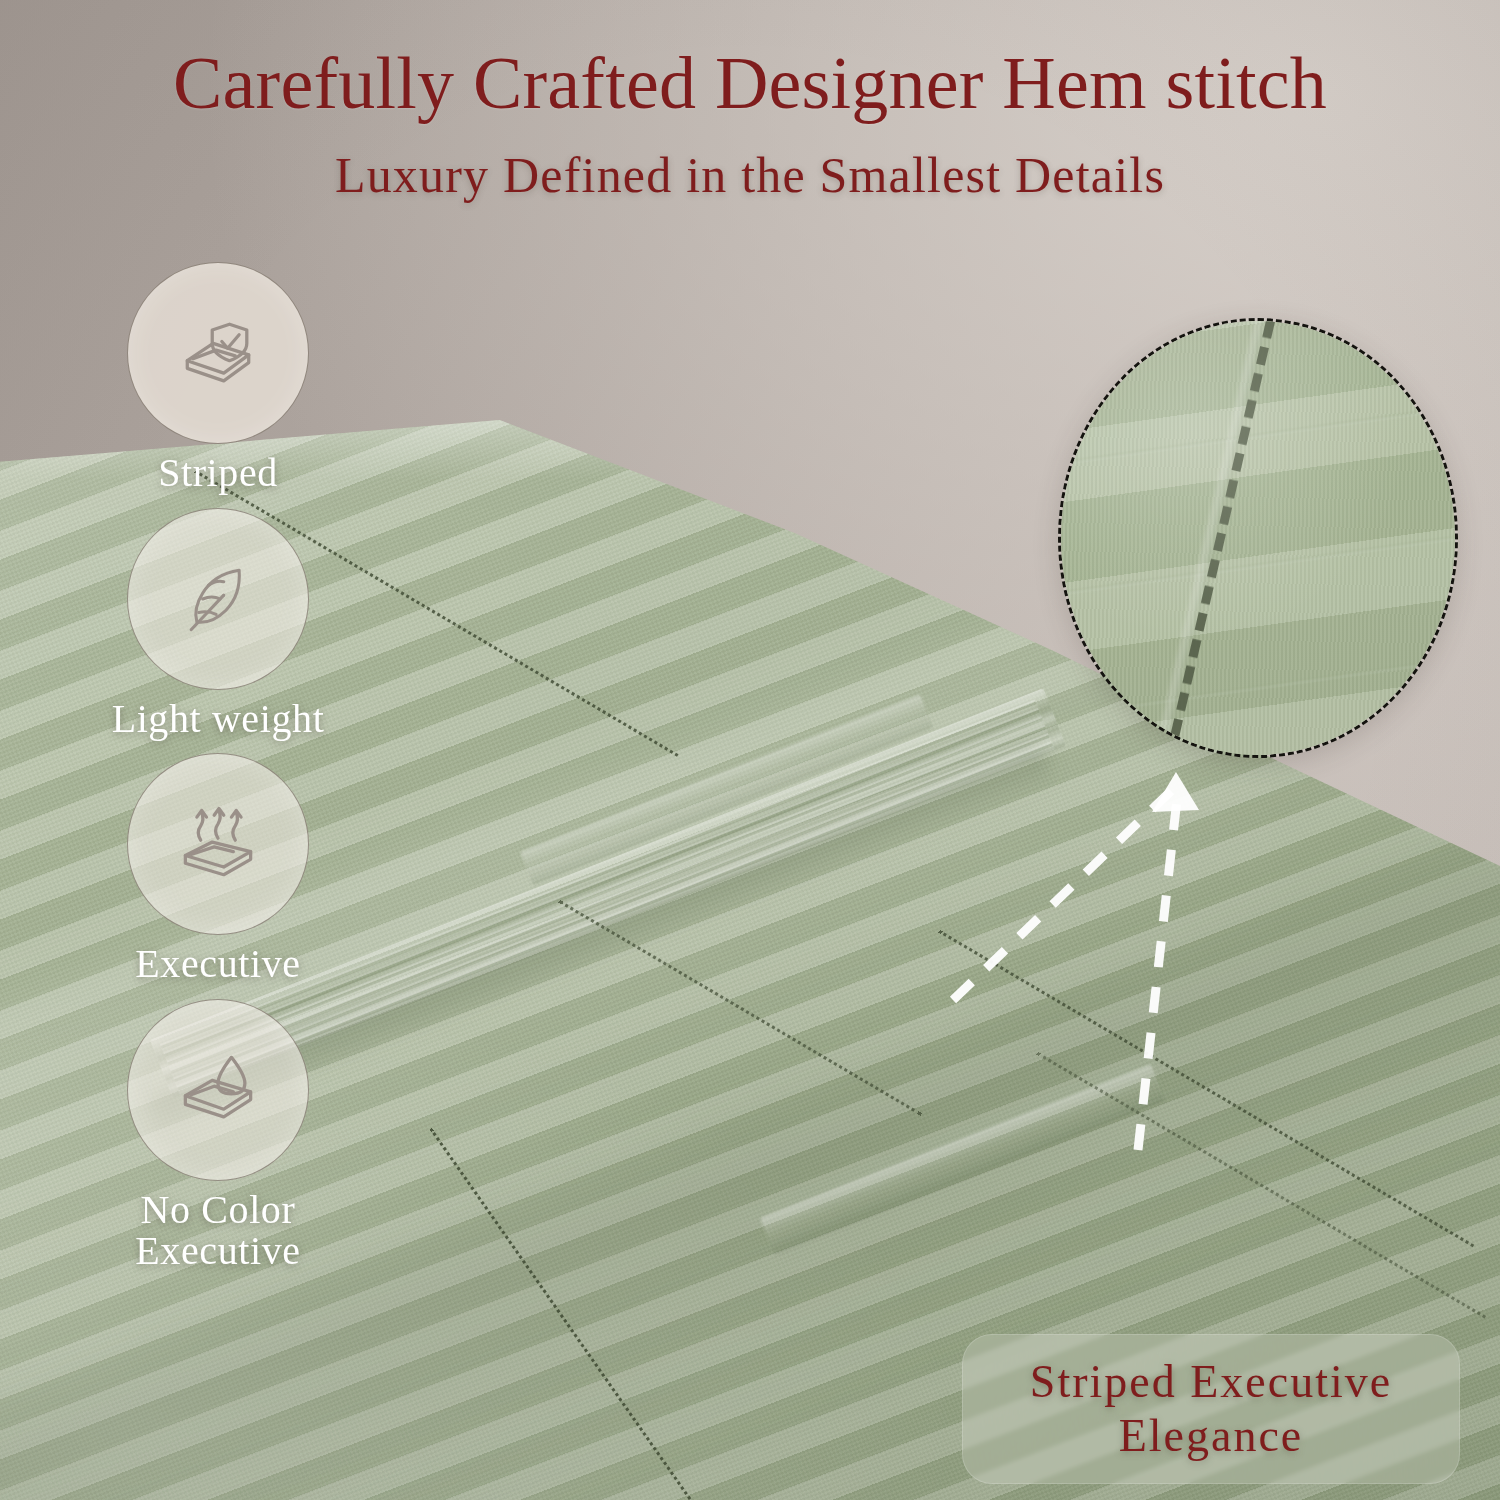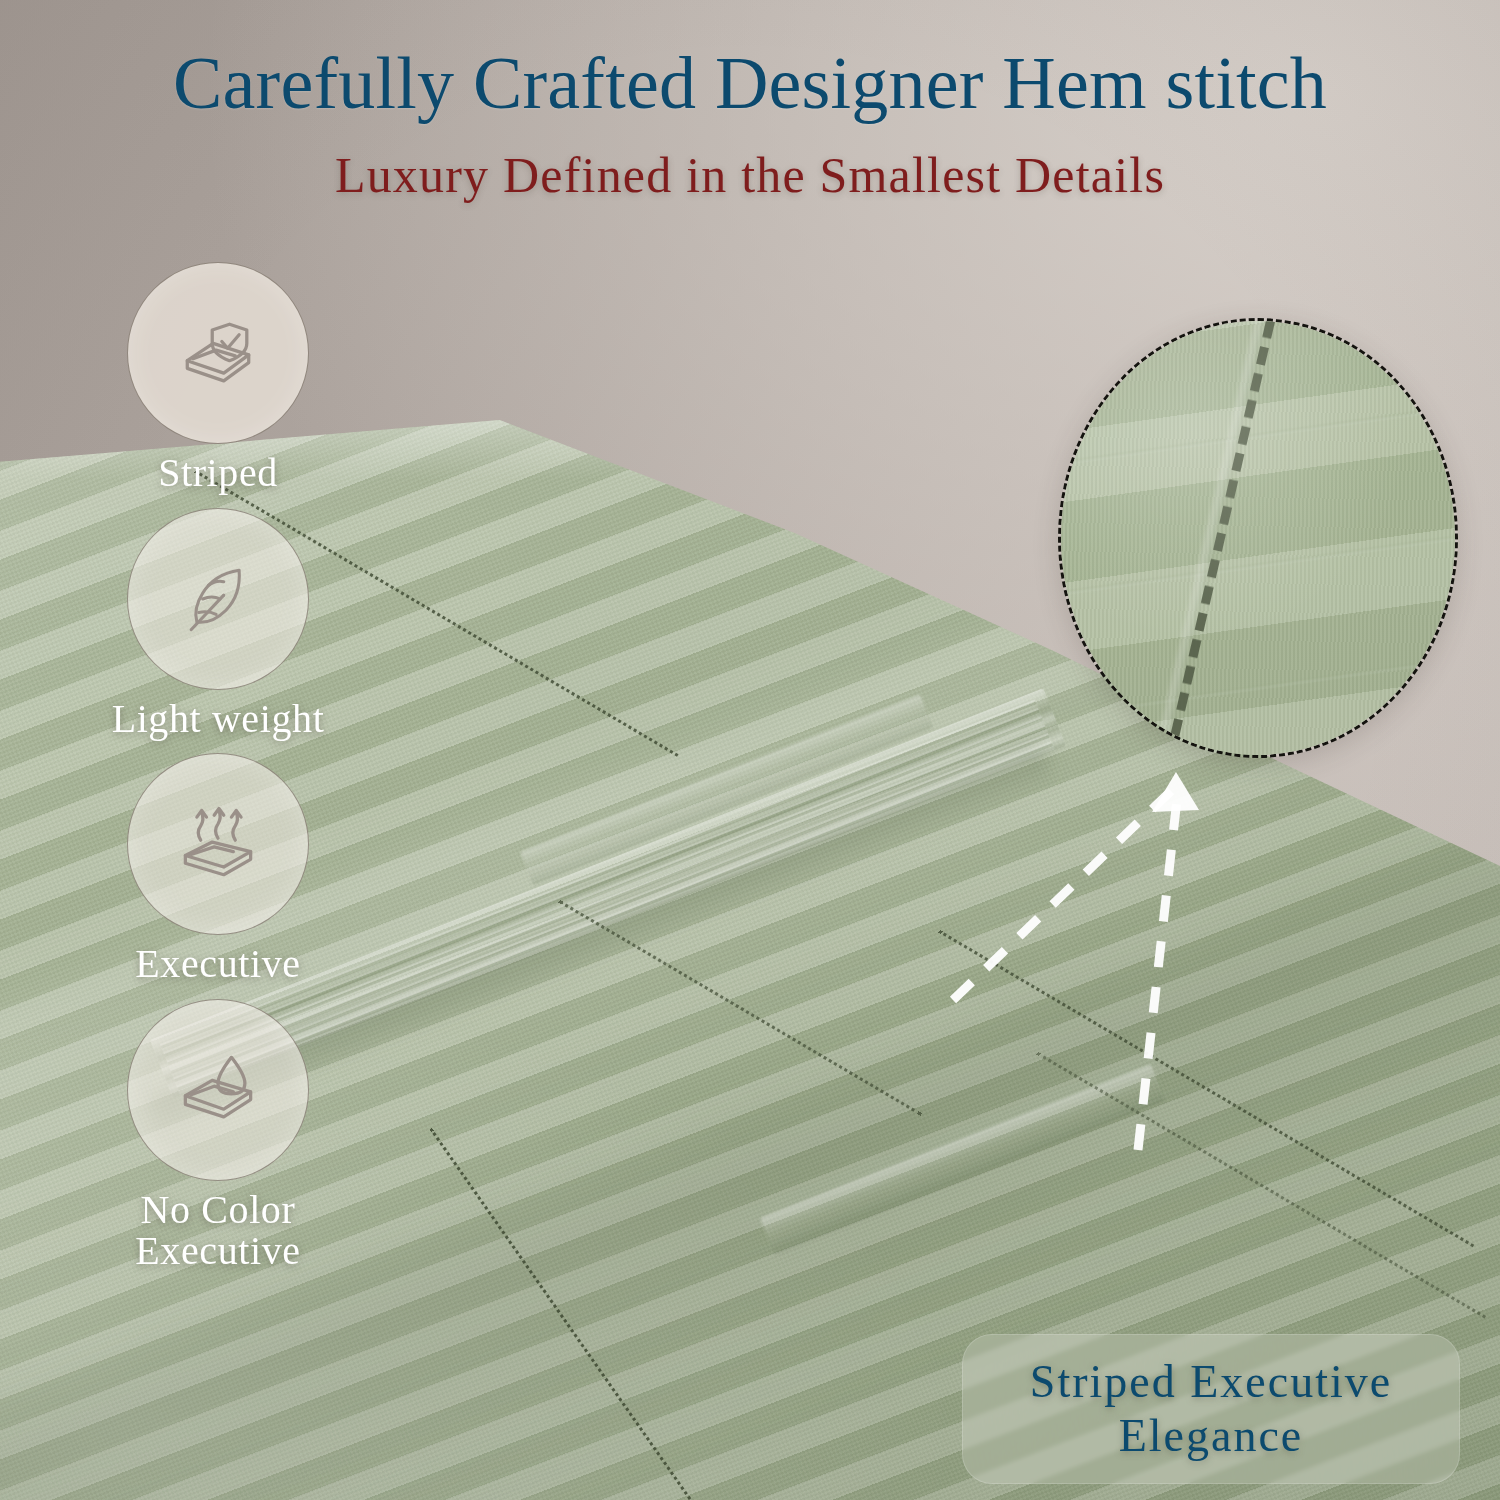--- a/index.html
+++ b/index.html
@@ -309,21 +309,21 @@
   .feature-label .ln { display: block; }
 
   
   .title {
     position: absolute;
     left: 0; top: 44px;
     width: 1500px;
     text-align: center;
     font-size: 74px;
     line-height: 1.06;
-    color: #0c4a6e;
+    color: #7f1d1d;
     font-family: "Liberation Serif", "DejaVu Serif", serif;
     letter-spacing: 0.2px;
     text-shadow: 0 1px 2px rgba(255,255,255,0.16);
   }
   .subtitle {
     position: absolute;
     left: 0; top: 148px;
     width: 1500px;
     text-align: center;
     font-size: 50px;
@@ -345,21 +345,21 @@
     background: rgba(244,245,238,0.20);
     border: 1px solid rgba(255,255,255,0.16);
     display: flex;
     flex-direction: column;
     align-items: center;
     justify-content: center;
     backdrop-filter: blur(2px);
   }
   .caption-pill .ln {
     display: block;
-    color: #0c4a6e;
+    color: #7f1d1d;
     font-size: 46px;
     line-height: 1.18;
     letter-spacing: 2px;
     text-align: center;
     font-family: "Liberation Serif", "DejaVu Serif", serif;
     text-shadow: 0 2px 7px rgba(70,68,50,0.38);
   }
 </style>
 </head>
 <body>

